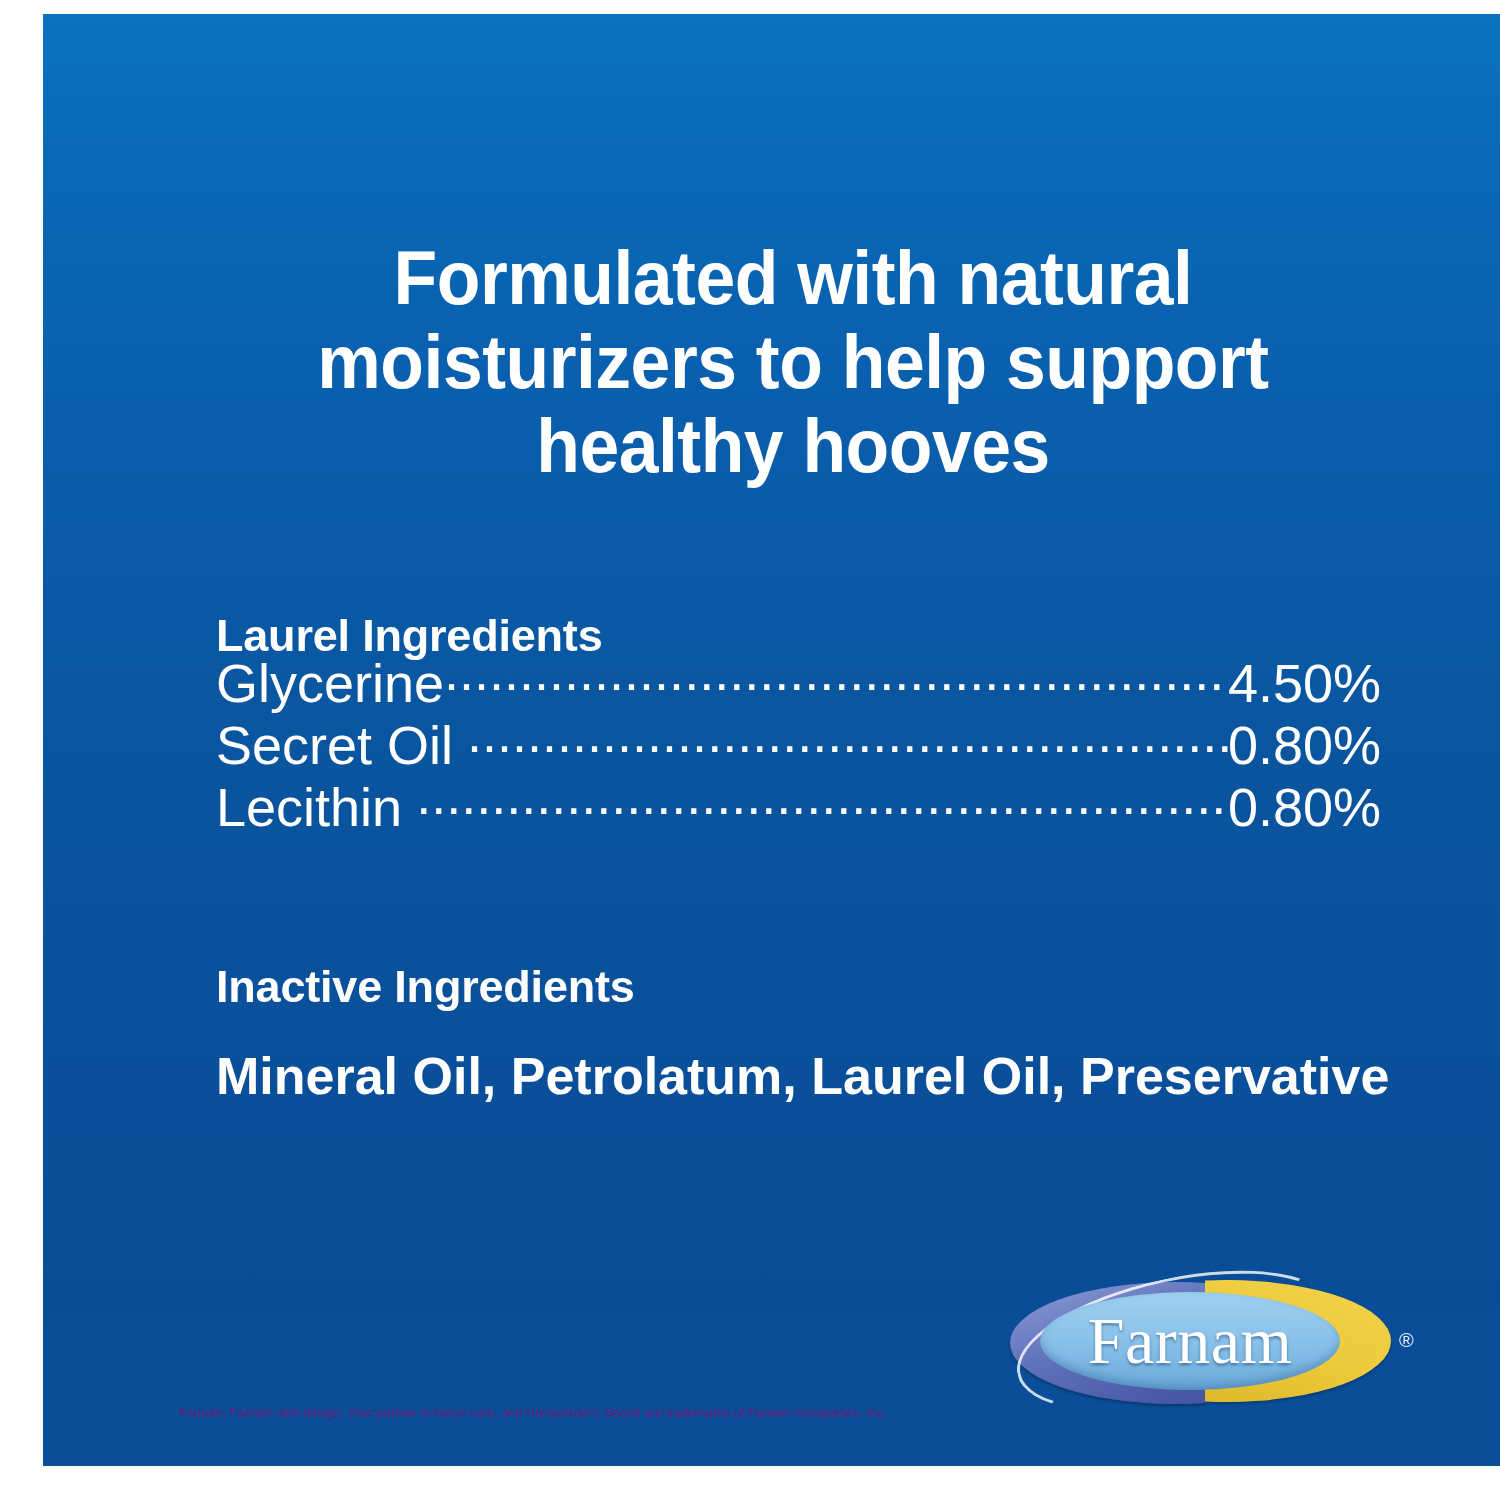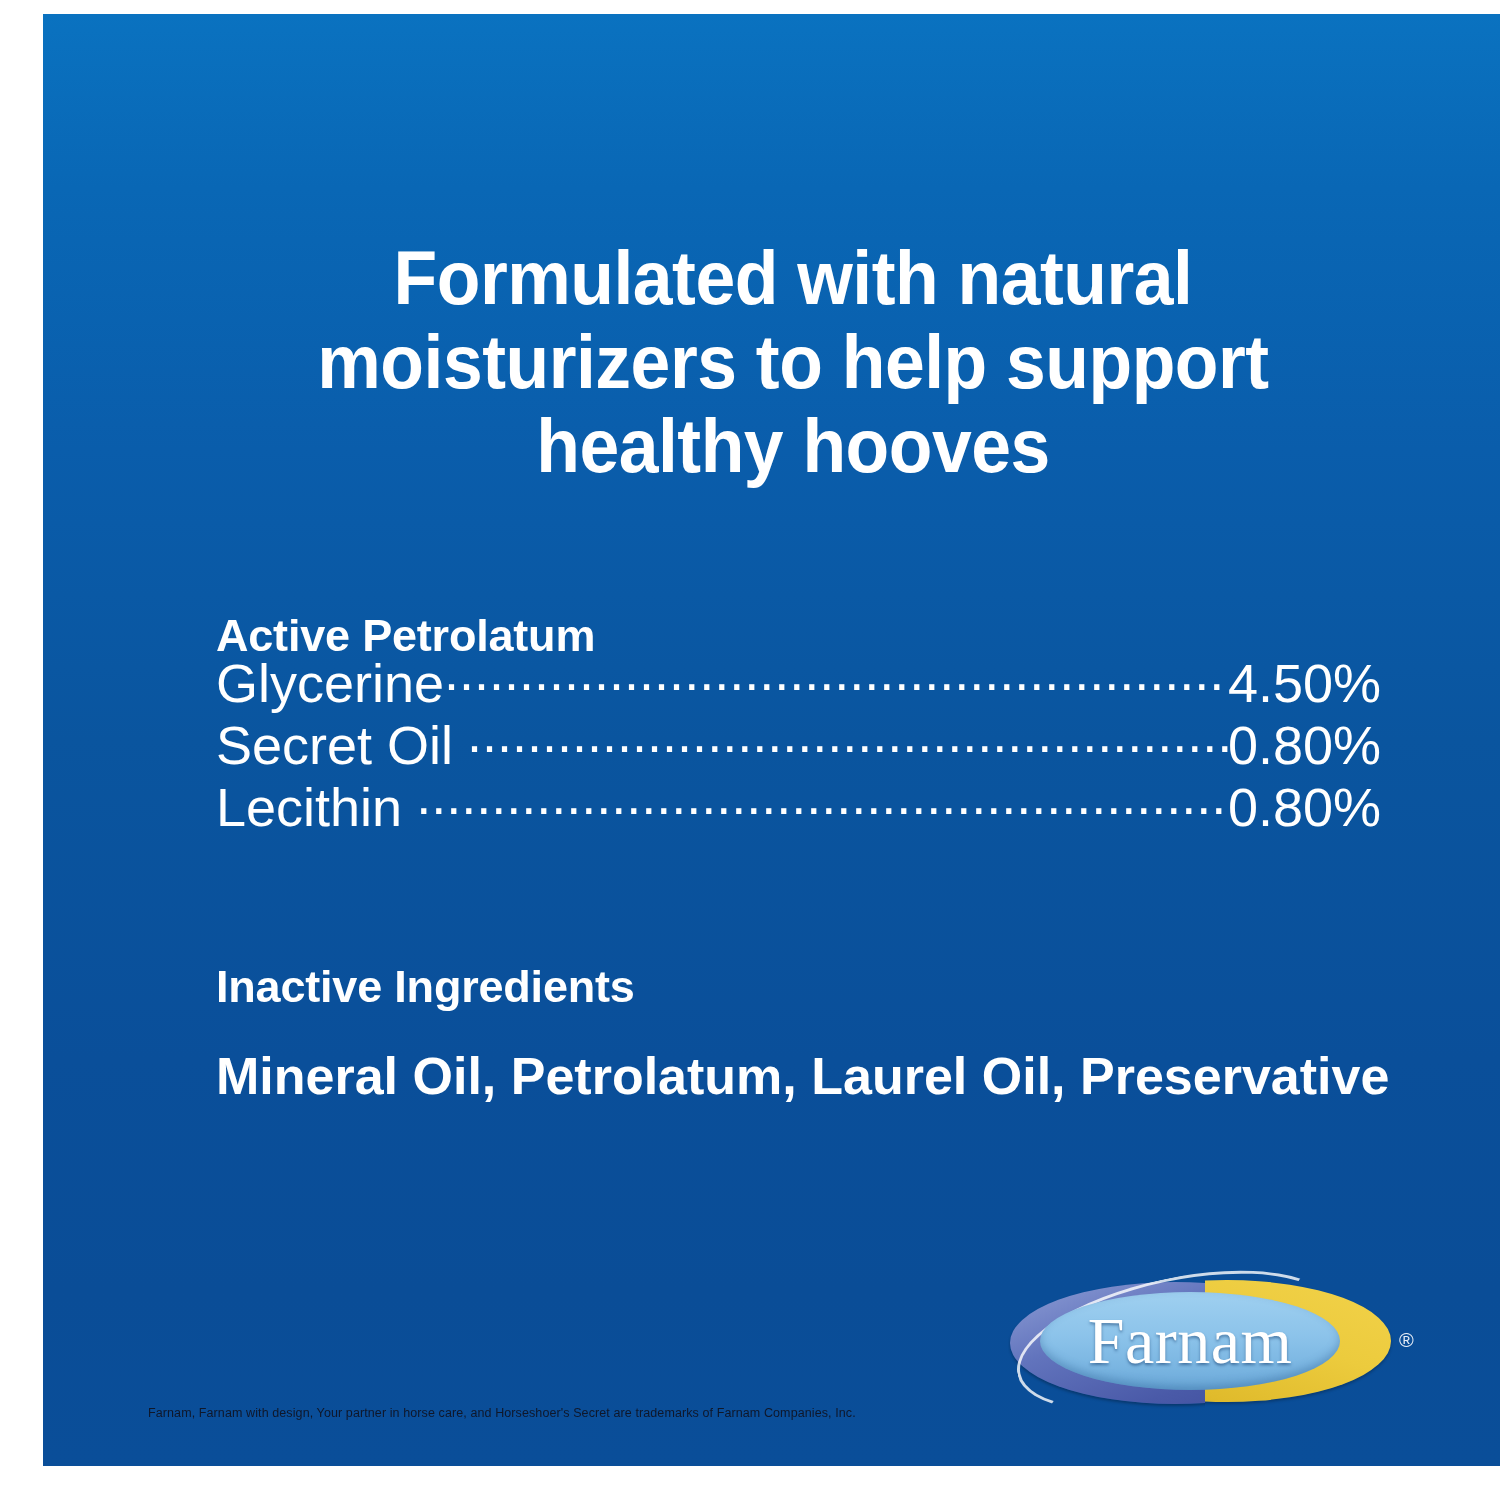--- a/index.html
+++ b/index.html
@@ -110,23 +110,23 @@
     color: #ffffff;
     font-size: 52px;
     line-height: 62px;
     white-space: nowrap;
     font-weight: bold;
   }
 
   
   #trademark {
     position: absolute;
-    left: 105px;
+    left: 136px;
     top: 1392px;
-    color: #0f172a;
+    color: #701a75;
     font-size: 12.5px;
     line-height: 16px;
     letter-spacing: 0.1px;
     white-space: nowrap;
   }
 
   
   #logo {
     position: absolute;
     left: 965px;
@@ -221,21 +221,21 @@
 <body>
 
 <div id="page">
 
   <div id="panel"></div>
 
   <h1 id="headline">Formulated with natural
 moisturizers to help support
 healthy hooves</h1>
 
-  <h2 id="active-heading" class="section-heading">Active Petrolatum</h2>
+  <h2 id="active-heading" class="section-heading">Laurel Ingredients</h2>
 
   <div id="active-list">
 
     <div class="ingredient-row tight">
       <span class="ing-name">Glycerine</span>
       <span class="ing-leader"></span>
       <span class="ing-value">4.50%</span>
     </div>
 
     <div class="ingredient-row loose">

